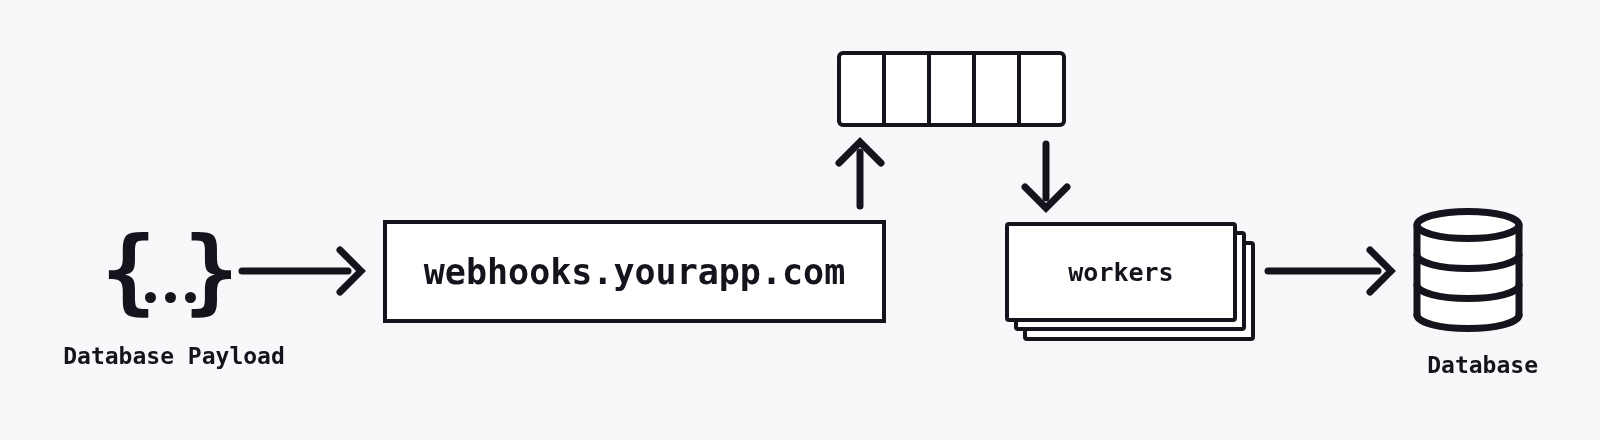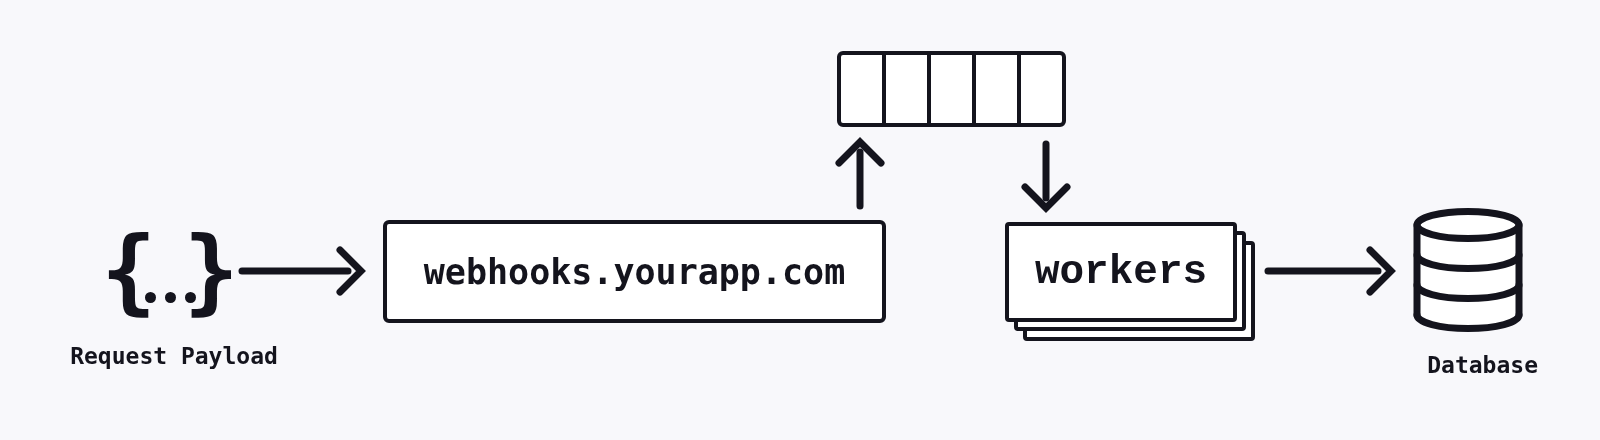--- a/index.html
+++ b/index.html
@@ -34,21 +34,21 @@
     position:absolute;font-weight:bold;font-size:23px;line-height:26px;
     text-align:center;color:var(--ink);white-space:nowrap;
   }
   #payload-label{left:50px;top:343px;width:248px;}
   #queue-label{left:896px;top:152px;width:120px;}
   #database-label{left:1398px;top:352px;width:140px;text-align:right;}
 
   
   .node-box{
     position:absolute;background:var(--fill);
-    border:4px solid var(--ink);border-radius:6px;
+    border:4px solid var(--ink);border-radius:0;
     display:flex;align-items:center;justify-content:center;
     font-weight:bold;font-size:35px;color:var(--ink);white-space:nowrap;
   }
   #gateway-box{left:383px;top:220px;width:503px;height:103px;}
 
   
   .queue-box{
     position:absolute;left:837px;top:51px;width:229px;height:76px;
     background:var(--fill);border:4px solid var(--ink);border-radius:6px;
     display:flex;overflow:hidden;
@@ -59,21 +59,21 @@
   
   .workers-stack{position:absolute;left:1005px;top:222px;width:251px;height:120px;}
   .stack-layer{
     position:absolute;width:232px;height:100px;background:var(--fill);
     border:4px solid var(--ink);border-radius:4px;
   }
   .stack-layer.l3{left:18px;top:19px;}
   .stack-layer.l2{left:9px;top:9px;}
   .stack-layer.front{
     left:0;top:0;display:flex;align-items:center;justify-content:center;
-    font-weight:bold;font-size:41px;color:var(--ink);font-family:Liberation Mono, monospace;
+    font-weight:bold;font-size:25px;color:var(--ink);
   }
 
   
   .db-icon{position:absolute;left:1410px;top:206px;}
 </style>
 </head>
 <body>
 
 <div class="canvas">
 
@@ -98,21 +98,21 @@
 
   <div class="payload-icon">
     <span class="brace">{</span>
     <span class="dots">
       <i></i>
         <i></i>
         <i></i>
     </span>
     <span class="brace">}</span>
   </div>
-  <div class="small-label" id="payload-label">Request Payload</div>
+  <div class="small-label" id="payload-label">Database Payload</div>
 
   <div class="node-box" id="gateway-box">
     <span>webhooks.yourapp.com</span>
   </div>
 
   <div class="queue-box">
       <div class="queue-cell"></div>
       <div class="queue-cell"></div>
       <div class="queue-cell"></div>
       <div class="queue-cell"></div>

